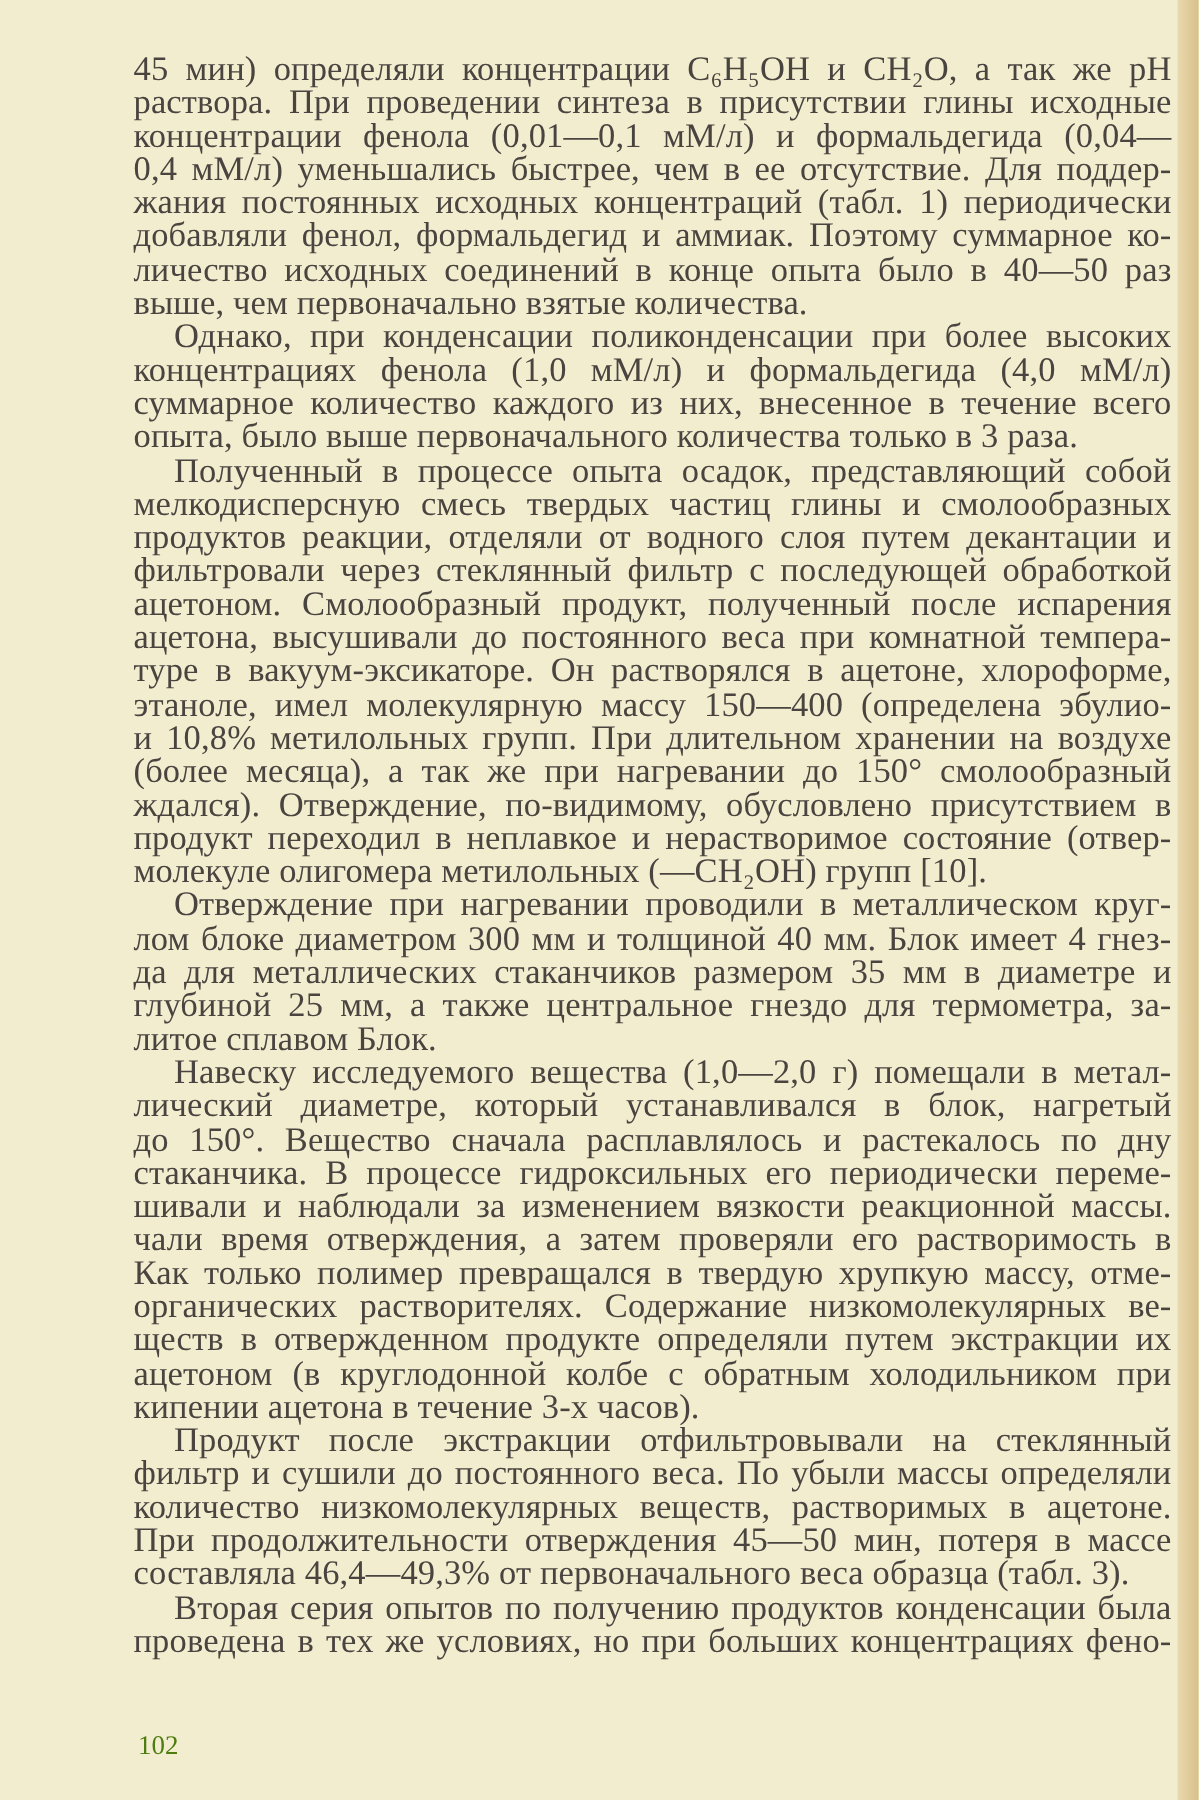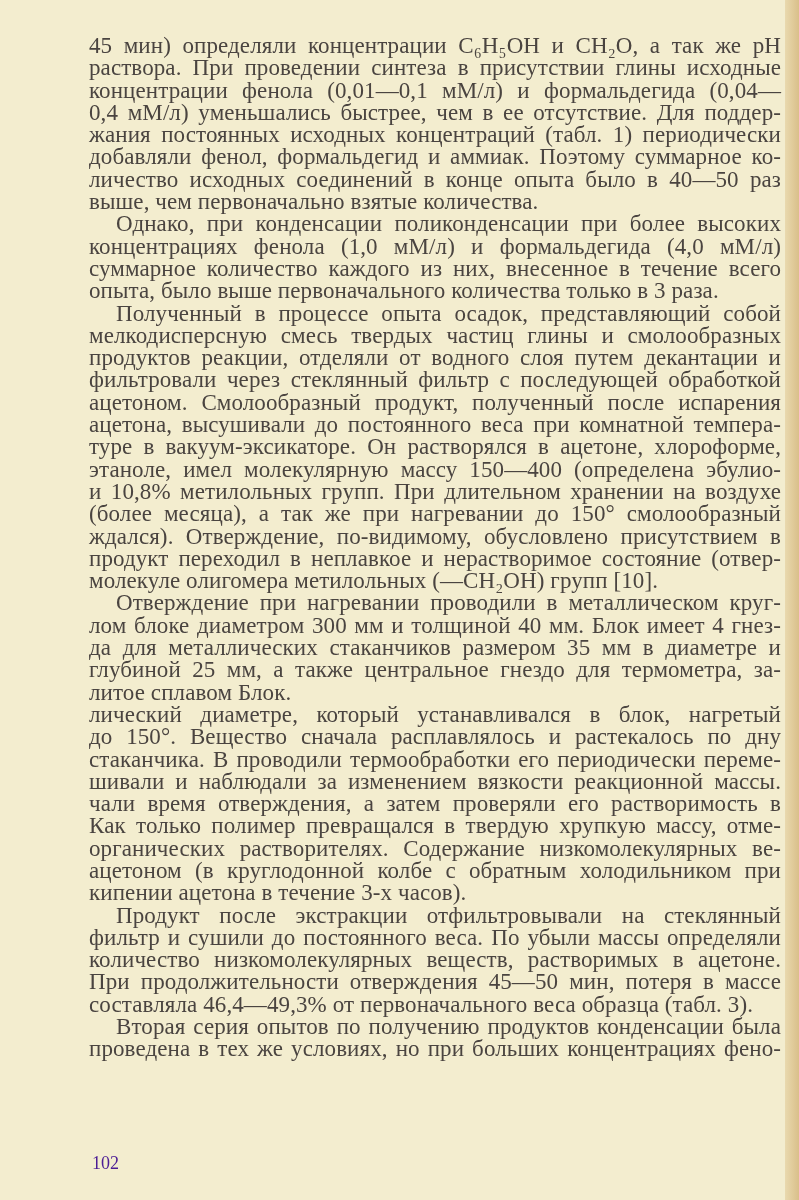--- a/index.html
+++ b/index.html
@@ -22,21 +22,21 @@
     font-size:23px;
     white-space:nowrap;
     text-align:justify;
     text-align-last:justify;
     letter-spacing:0.1px;
   }
   .line.last { text-align-last:left; }
   .line.indent { padding-left:27px; }
   .pagenum {
     position:absolute; left:92px; top:1153px;
-    font-size:18px; color:#4c1d95;
+    font-size:18px; color:#4d7c0f;
   }
 </style>
 </head>
 <body>
 
 <div class="edge"></div>
 
 <div class="page" id="page">
     <div class="line">45 мин) определяли концентрации C₆H₅OH и CH₂O, а так же pH</div>
     <div class="line">раствора. При проведении синтеза в присутствии глины исходные</div>
@@ -61,27 +61,29 @@
     <div class="line">и 10,8% метилольных групп. При длительном хранении на воздухе</div>
     <div class="line">(более месяца), а так же при нагревании до 150° смолообразный</div>
     <div class="line">ждался). Отверждение, по-видимому, обусловлено присутствием в</div>
     <div class="line">продукт переходил в неплавкое и нерастворимое состояние (отвер-</div>
     <div class="line last">молекуле олигомера метилольных (—CH₂OH) групп [10].</div>
     <div class="line indent">Отверждение при нагревании проводили в металлическом круг-</div>
     <div class="line">лом блоке диаметром 300 мм и толщиной 40 мм. Блок имеет 4 гнез-</div>
     <div class="line">да для металлических стаканчиков размером 35 мм в диаметре и</div>
     <div class="line">глубиной 25 мм, а также центральное гнездо для термометра, за-</div>
     <div class="line last">литое сплавом Блок.</div>
+    <div class="line indent">Навеску исследуемого вещества (1,0—2,0 г) помещали в метал-</div>
     <div class="line">лический диаметре, который устанавливался в блок, нагретый</div>
     <div class="line">до 150°. Вещество сначала расплавлялось и растекалось по дну</div>
-    <div class="line">стаканчика. В проводили термообработки его периодически переме-</div>
+    <div class="line">стаканчика. В процессе гидроксильных его периодически переме-</div>
     <div class="line">шивали и наблюдали за изменением вязкости реакционной массы.</div>
     <div class="line">чали время отверждения, а затем проверяли его растворимость в</div>
     <div class="line">Как только полимер превращался в твердую хрупкую массу, отме-</div>
     <div class="line">органических растворителях. Содержание низкомолекулярных ве-</div>
+    <div class="line">ществ в отвержденном продукте определяли путем экстракции их</div>
     <div class="line">ацетоном (в круглодонной колбе с обратным холодильником при</div>
     <div class="line last">кипении ацетона в течение 3-х часов).</div>
     <div class="line indent">Продукт после экстракции отфильтровывали на стеклянный</div>
     <div class="line">фильтр и сушили до постоянного веса. По убыли массы определяли</div>
     <div class="line">количество низкомолекулярных веществ, растворимых в ацетоне.</div>
     <div class="line">При продолжительности отверждения 45—50 мин, потеря в массе</div>
     <div class="line last">составляла 46,4—49,3% от первоначального веса образца (табл. 3).</div>
     <div class="line indent">Вторая серия опытов по получению продуктов конденсации была</div>
     <div class="line">проведена в тех же условиях, но при больших концентрациях фено-</div>
   </div>

